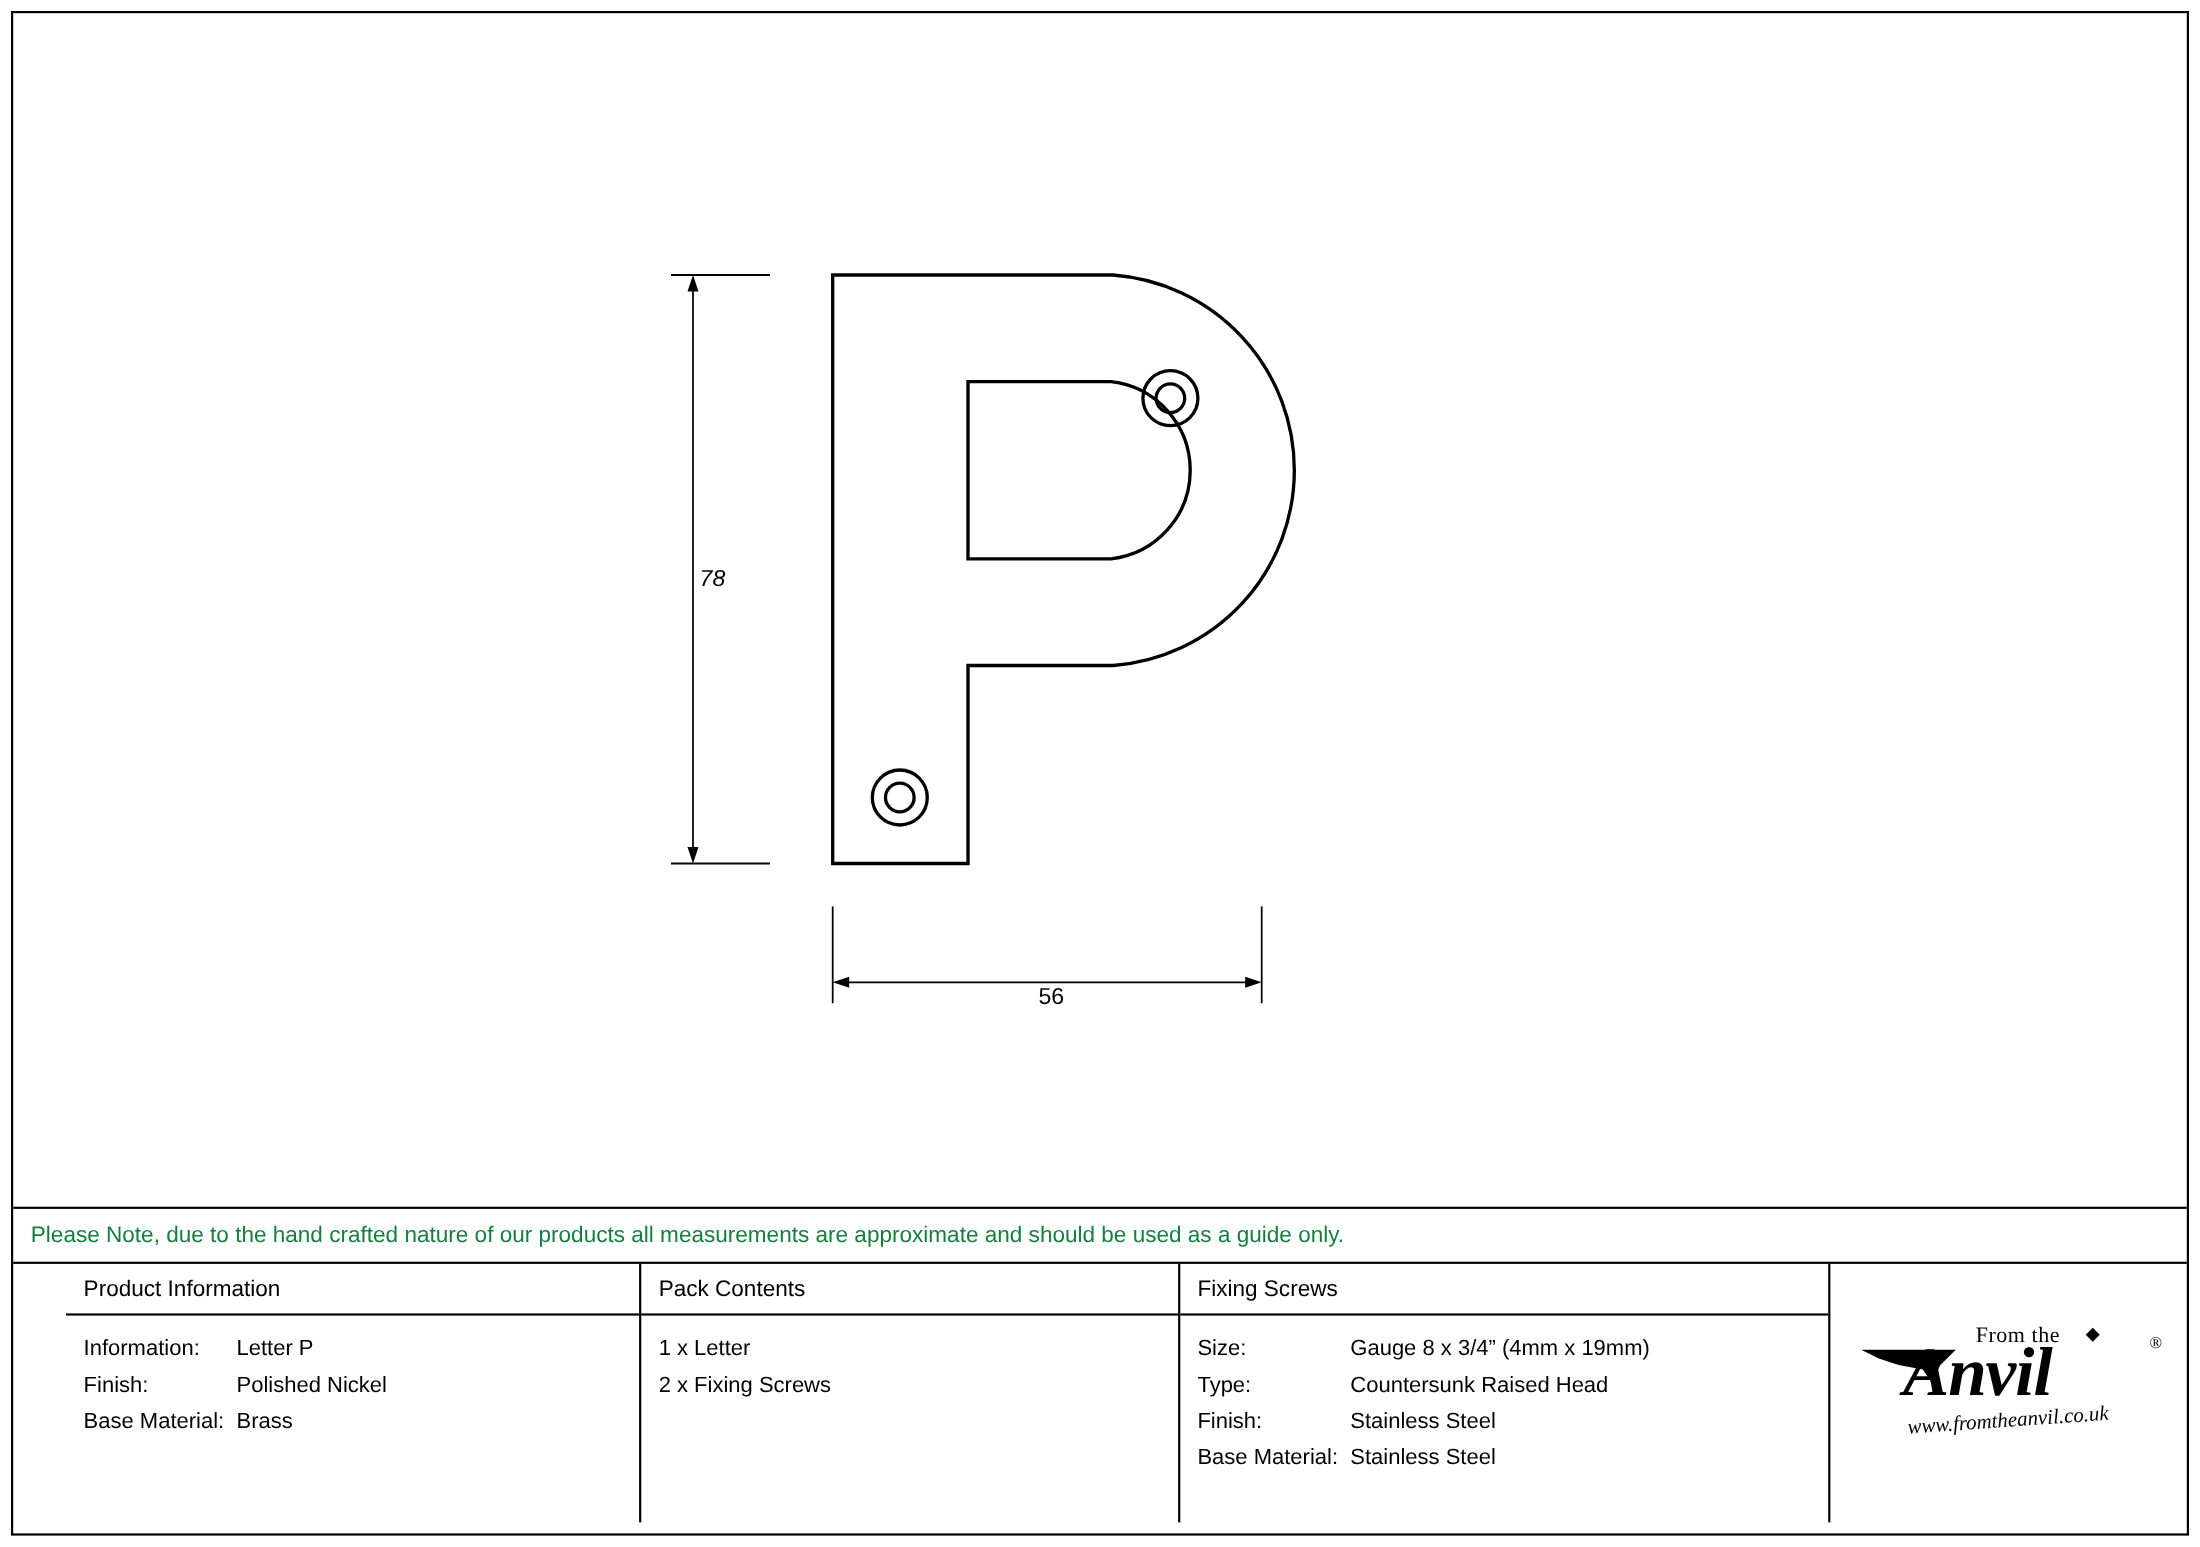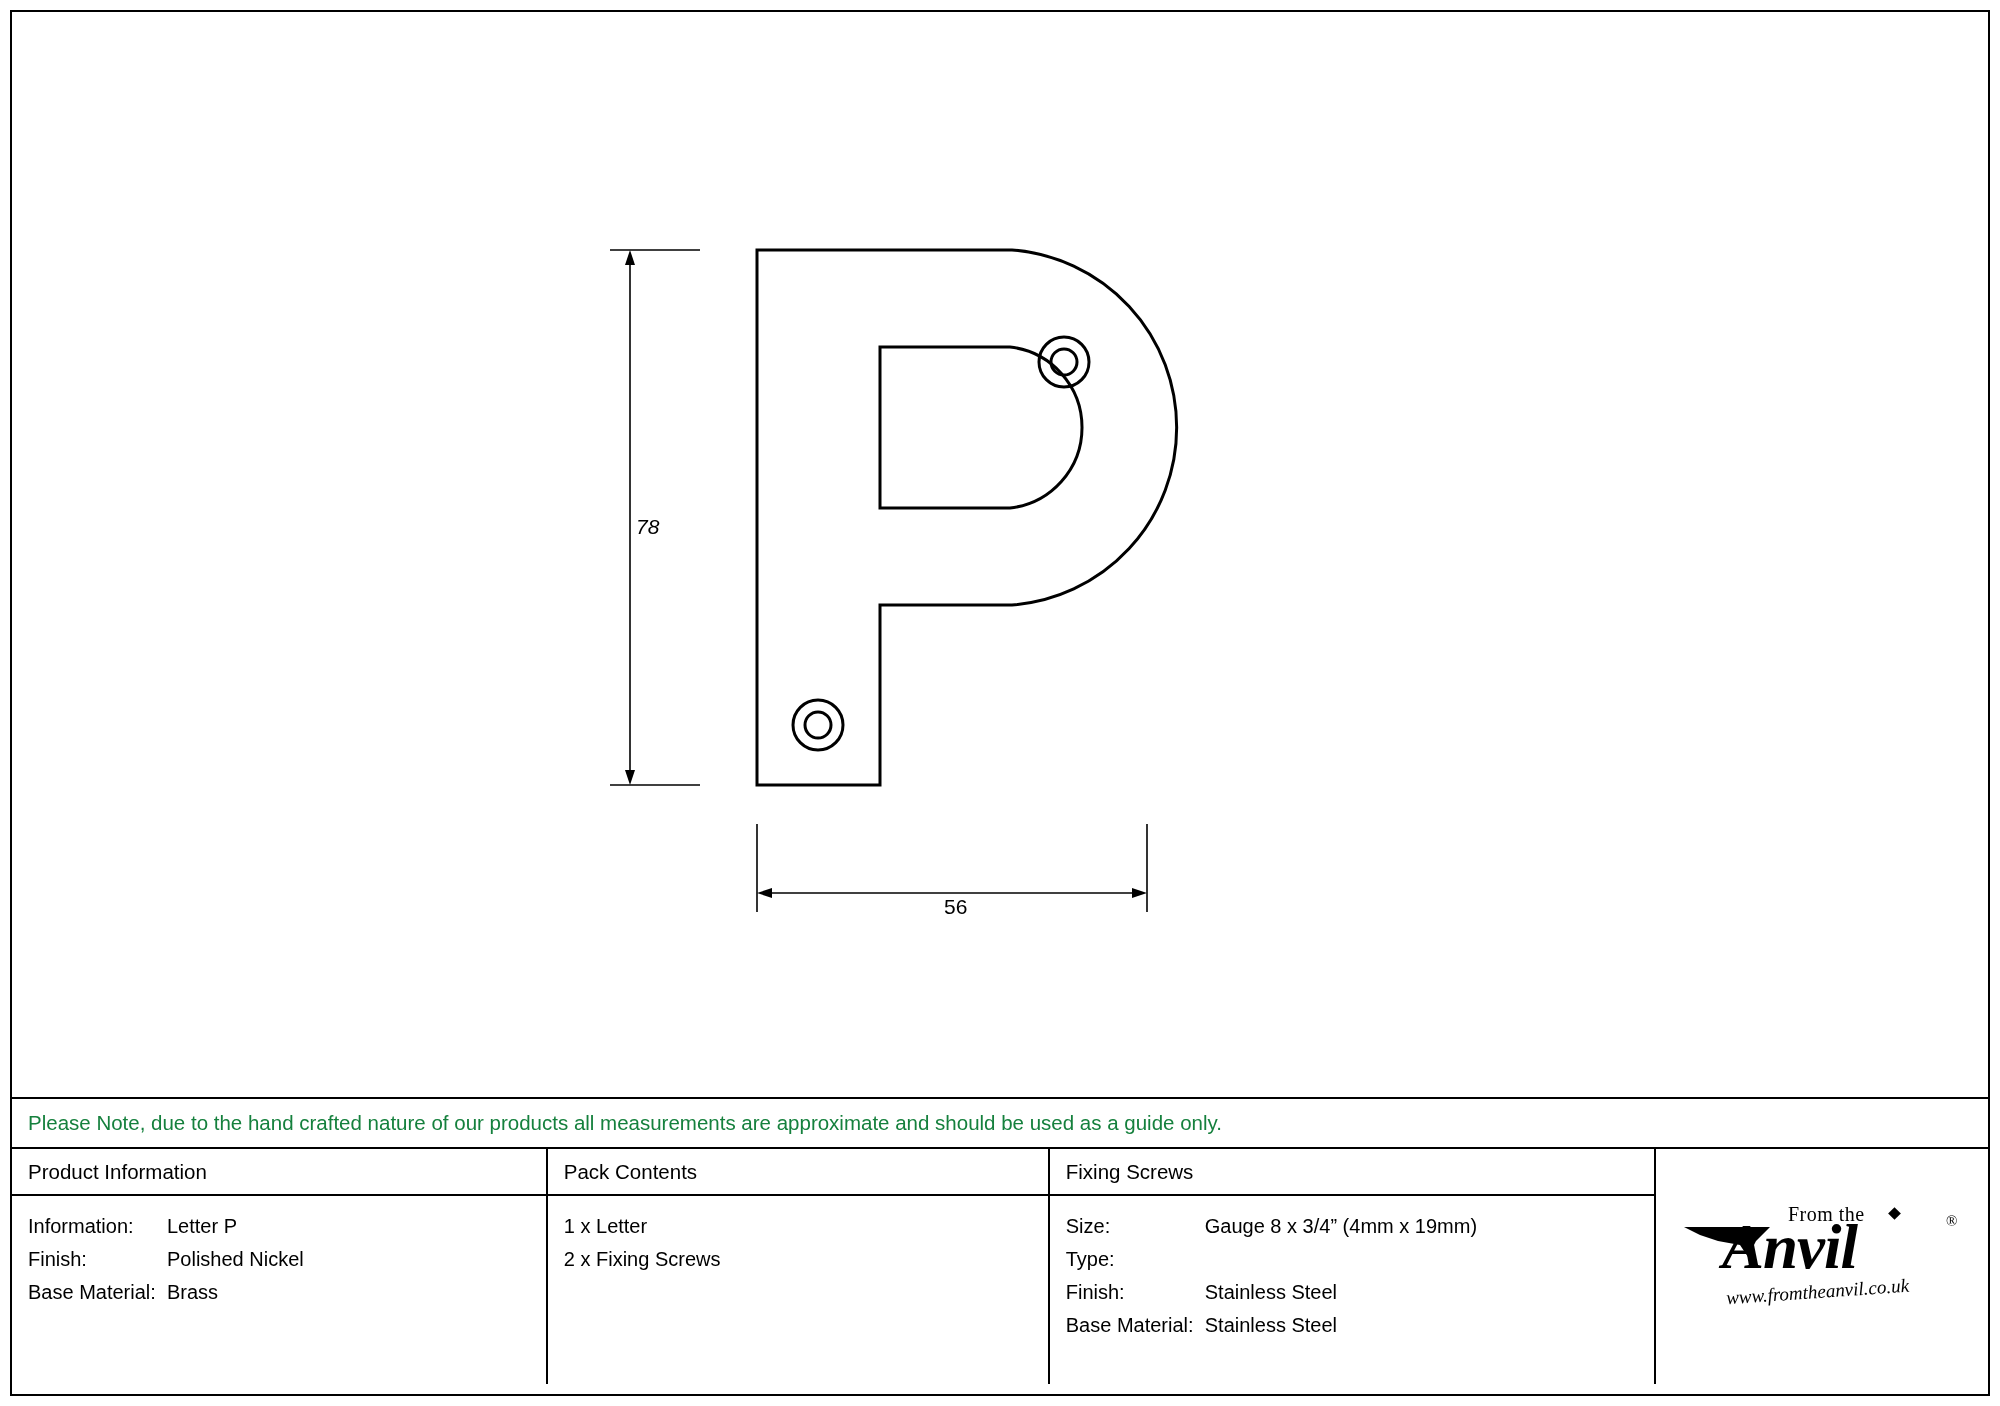--- a/index.html
+++ b/index.html
@@ -82,21 +82,21 @@
     height: 237px;
     border-top: 2px solid #000;
     box-sizing: border-box;
     display: flex;
   }
   .col {
     box-sizing: border-box;
     position: relative;
     height: 100%;
   }
-  .col-prod { width: 555px; border-right: 2px solid #000; }
+  .col-prod { width: 555px; border-right: 2px solid #000; margin-left: 48px; }
   .col-pack { width: 520px; border-right: 2px solid #000; }
   .col-fix  { width: 628px; border-right: 2px solid #000; }
   .col-logo { width: 344px; }
 
   .col-header {
     height: 47px;
     border-bottom: 2px solid #000;
     display: flex;
     align-items: center;
     padding-left: 16px;
@@ -276,20 +276,21 @@
 
     <div class="col col-fix">
       <div class="col-header">Fixing Screws</div>
       <div class="col-body">
         <div class="kv">
           <span class="k">Size:</span>
           <span class="v">Gauge 8 x 3/4” (4mm x 19mm)</span>
         </div>
         <div class="kv">
           <span class="k">Type:</span>
+          <span class="v">Countersunk Raised Head</span>
         </div>
         <div class="kv">
           <span class="k">Finish:</span>
           <span class="v">Stainless Steel</span>
         </div>
         <div class="kv">
           <span class="k">Base Material:</span>
           <span class="v">Stainless Steel</span>
         </div>
       </div>

